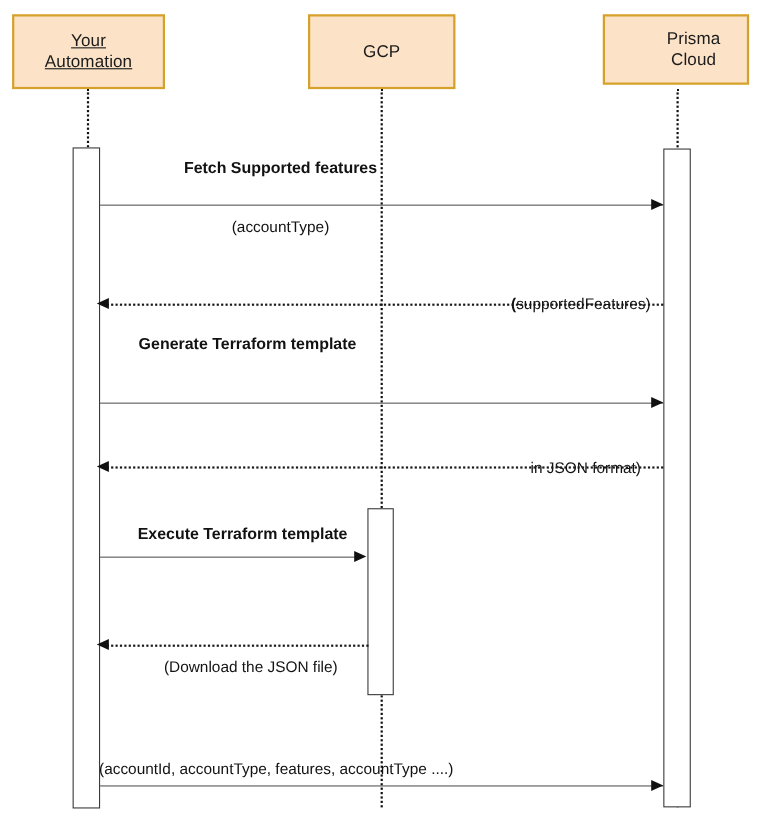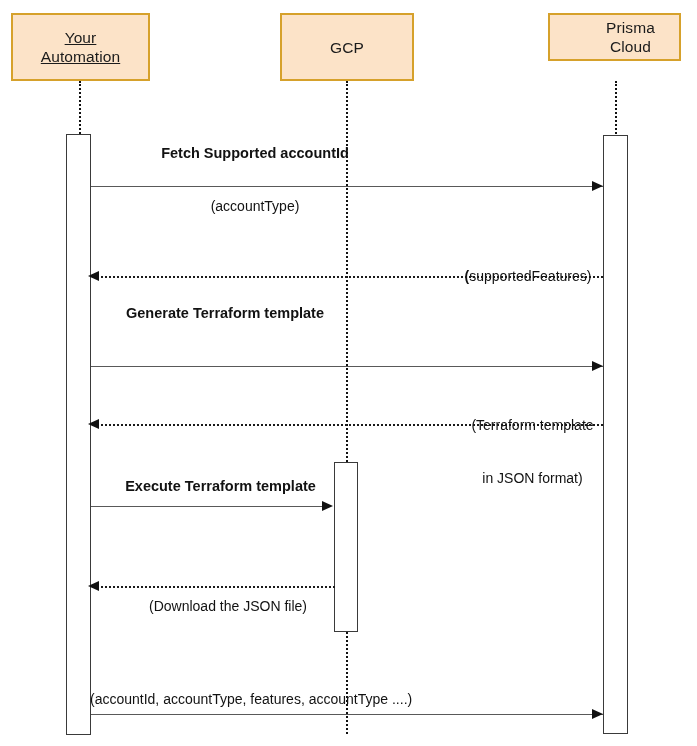--- a/index.html
+++ b/index.html
@@ -108,54 +108,53 @@
 
   <div class="participant-box" style="left:11px; top:13px; width:139px; height:68px;text-decoration:underline;">
     <span class="participant-label">Your
 Automation</span>
   </div>
 
   <div class="participant-box" style="left:280px; top:13px; width:134px; height:68px;">
     <span class="participant-label">GCP</span>
   </div>
 
-  <div class="participant-box" style="left:548px; top:13px; width:133px; height:48px;padding-left:32px;">
+  <div class="participant-box" style="left:548px; top:13px; width:133px; height:64px;padding-left:32px;">
     <span class="participant-label">Prisma
 Cloud</span>
   </div>
 
   <div class="lifeline" style="left:79px; top:81px; height:653px;"></div>
   <div class="lifeline" style="left:346px; top:81px; height:653px;"></div>
   <div class="lifeline" style="left:615px; top:81px; height:653px;"></div>
 
   <div class="activation" style="left:66px; top:134px; width:25px; height:601px;"></div>
   <div class="activation" style="left:603px; top:135px; width:25px; height:599px;"></div>
   <div class="activation" style="left:334px; top:462px; width:24px; height:170px;"></div>
 
   <div class="msg-label" style="left:110px; top:145px; width:290px;">
-    <span class="ttl">Fetch Supported accountId</span>
+    <span class="ttl">Fetch Supported features</span>
     <span class="sub">(accountType)</span>
   </div>
   <div class="msg-line solid" style="left:91px; top:186px; width:512px;"></div>
   <div class="arrow-head right" style="left:592px; top:180.5px;"></div>
 
   <div class="msg-label one-line" style="left:448px; top:232px; width:160px;">
     <span class="sub"><span class="bold-paren">(</span><span>supportedFeatures)</span></span>
   </div>
   <div class="msg-line dotted" style="left:97px; top:276px; width:506px;"></div>
   <div class="arrow-head left" style="left:88px; top:270.5px;"></div>
 
   <div class="msg-label" style="left:105px; top:305px; width:240px;">
     <span class="ttl">Generate Terraform template</span>
   </div>
   <div class="msg-line solid" style="left:91px; top:366px; width:512px;"></div>
   <div class="arrow-head right" style="left:592px; top:360.5px;"></div>
 
   <div class="msg-label" style="left:450px; top:381px; width:165px;">
-    <span class="sub two">(Terraform template</span>
     <span class="sub two">in JSON format)</span>
   </div>
   <div class="msg-line dotted" style="left:97px; top:424px; width:506px;"></div>
   <div class="arrow-head left" style="left:88px; top:418.5px;"></div>
 
   <div class="msg-label" style="left:108px; top:478px; width:225px;">
     <span class="ttl">Execute Terraform template</span>
   </div>
   <div class="msg-line solid" style="left:91px; top:506px; width:232px;"></div>
   <div class="arrow-head right" style="left:322px; top:500.5px;"></div>

